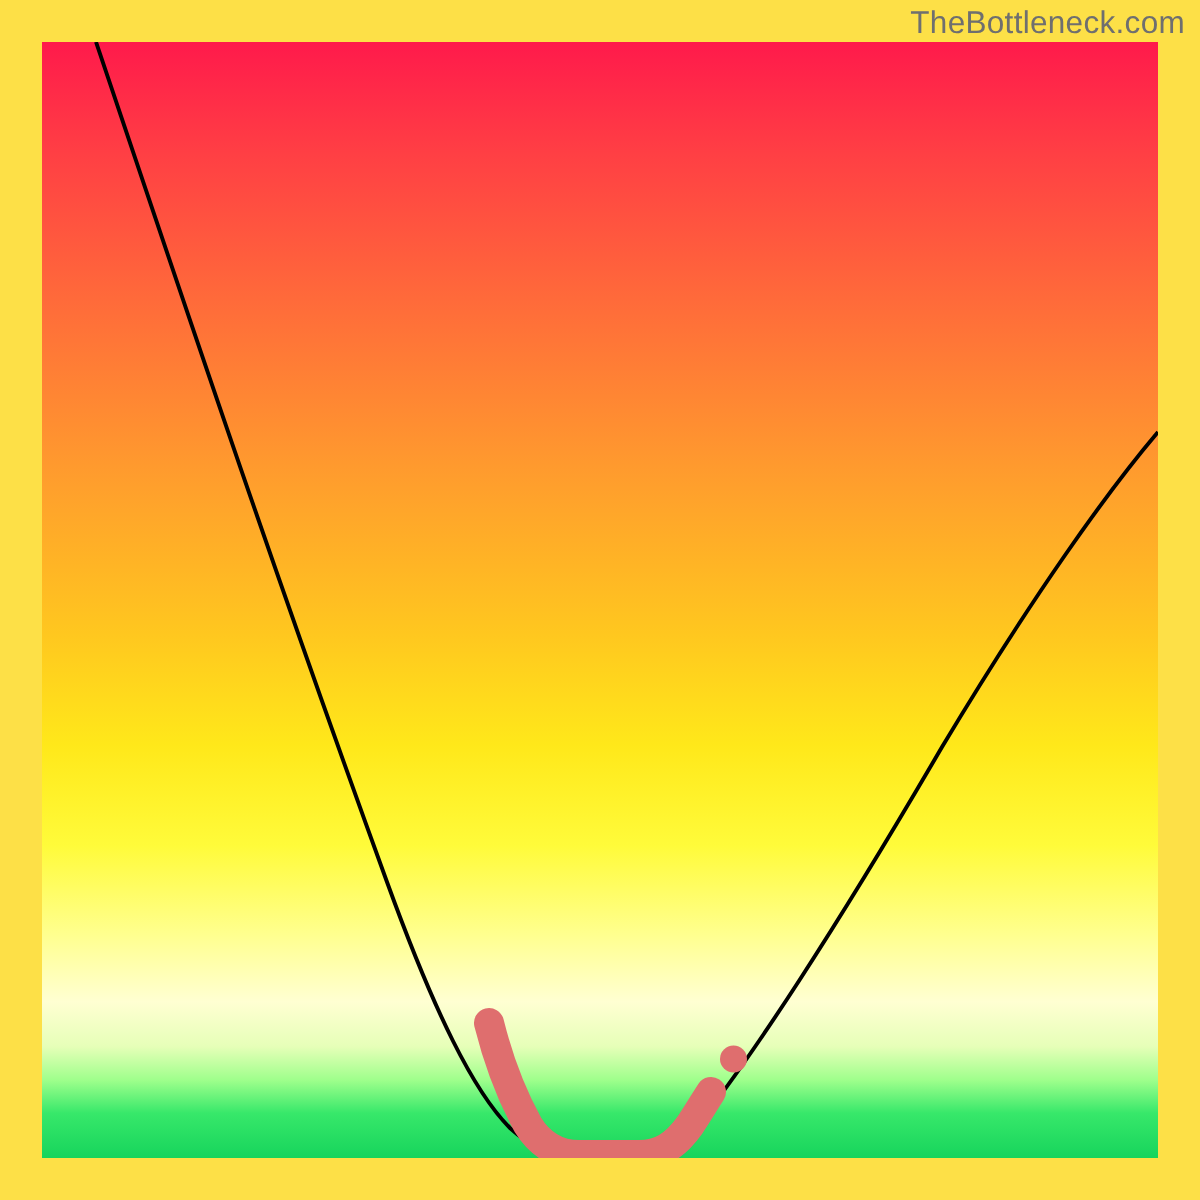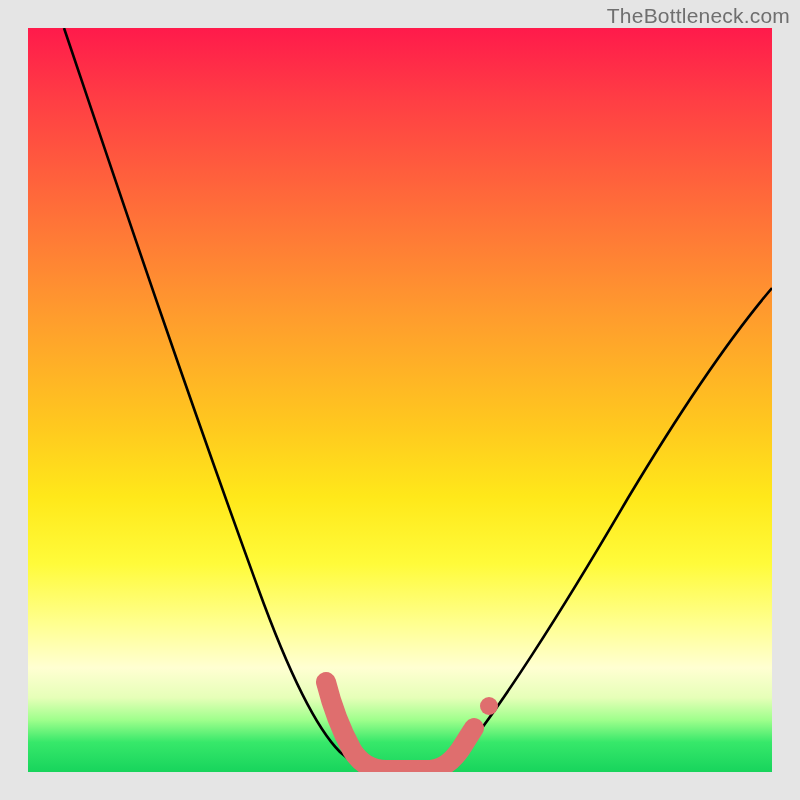--- a/index.html
+++ b/index.html
@@ -10,21 +10,21 @@
     overflow: hidden;
     background: #000;
     font-family: Arial, Helvetica, sans-serif;
   }
   .frame {
     position: absolute;
     top: 0;
     left: 0;
     width: 800px;
     height: 800px;
-    background: #e5e5e5;
+    background: #fde047;
   }
   .plot-area {
     position: absolute;
     top: 28px;
     left: 28px;
     width: 744px;
     height: 744px;
     background: linear-gradient(to bottom,
       #ff1a4b 0%,
       #ff3f44 10%,

